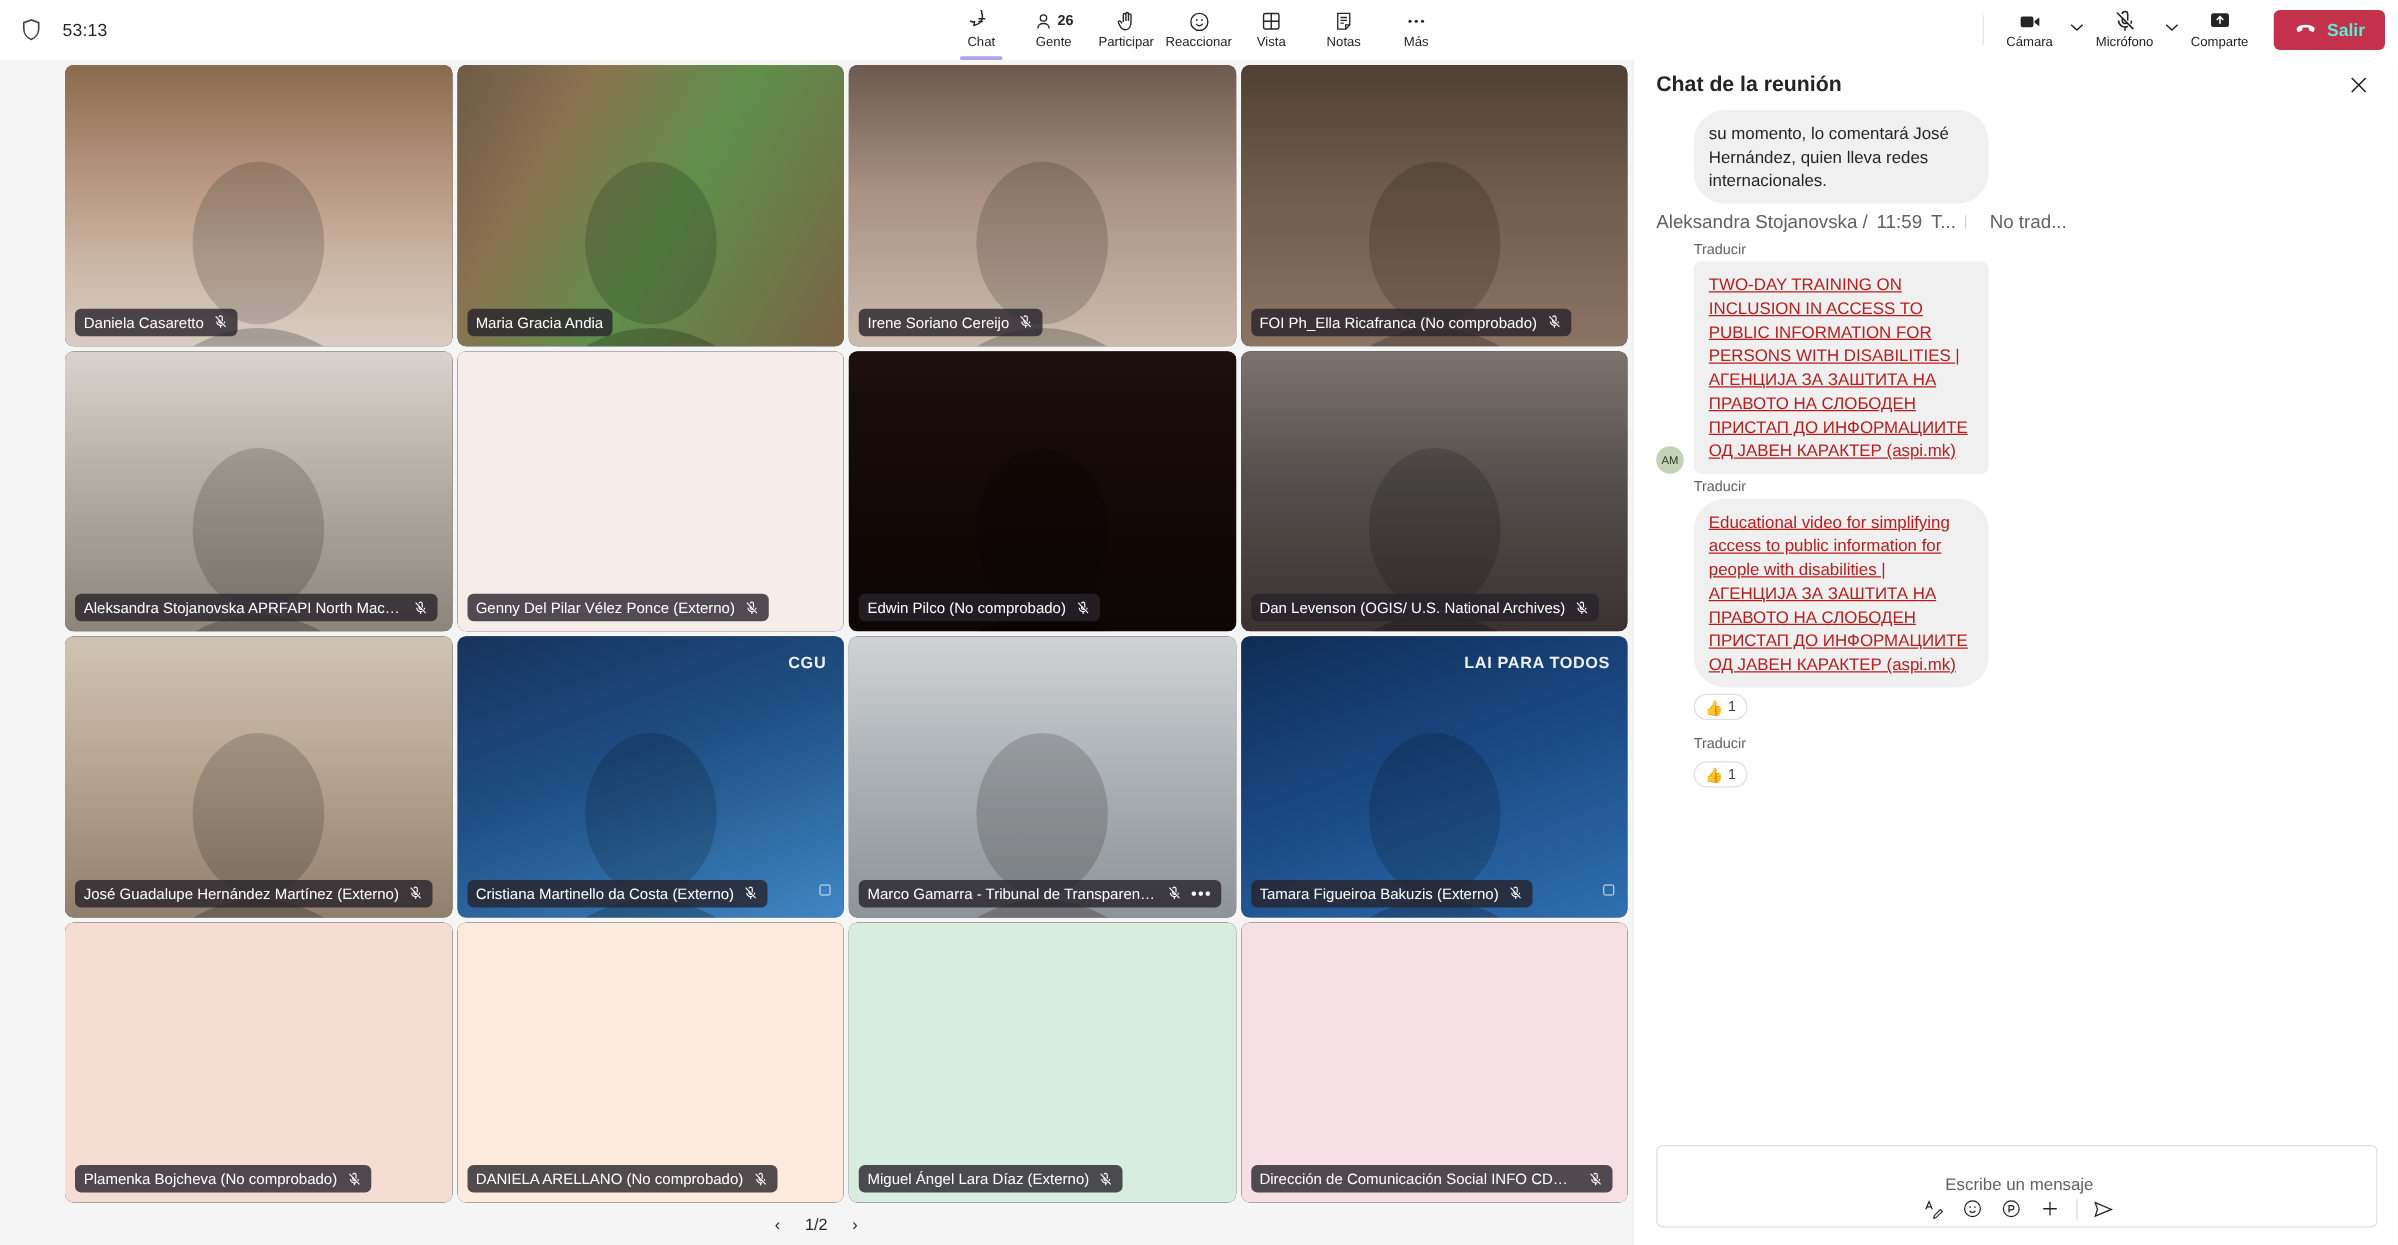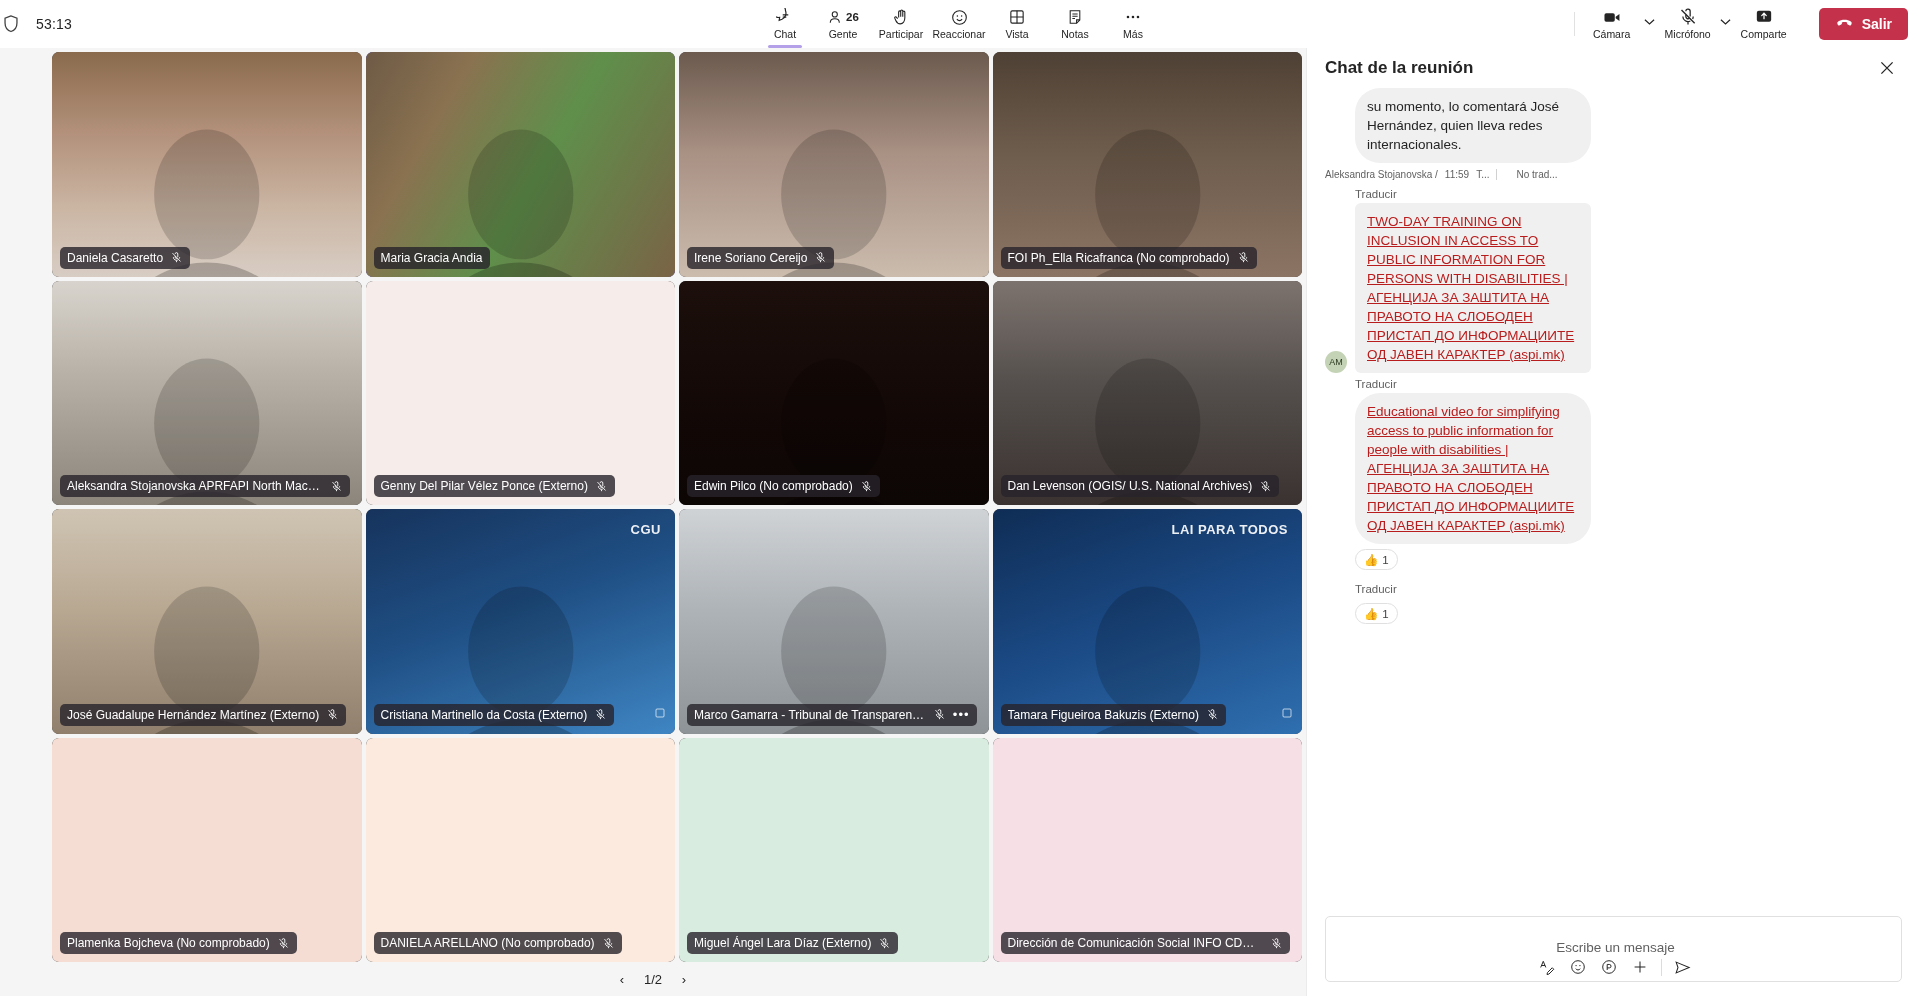--- a/index.html
+++ b/index.html
@@ -11,21 +11,21 @@
   }
   #app { position: relative; width: 1918px; height: 996px; display: flex; flex-direction: column; }
 
   
   .topbar {
     height: 48px; flex: 0 0 48px;
     background: #ffffff;
     display: flex; align-items: center;
     position: relative;
   }
-  .topbar-left { display: flex; align-items: center; gap: 14px; padding-left: 0; }
+  .topbar-left { display: flex; align-items: center; gap: 14px; padding-left: 14px; }
   .shield-ico { width: 22px; height: 22px; display: block; }
   .timer { font-size: 14px; color: #242424; letter-spacing: .2px; }
 
   .topbar-center {
     position: absolute; left: 50%; transform: translateX(-50%);
     display: flex; align-items: flex-end; height: 48px;
   }
   .tb-item {
     width: 58px; height: 48px;
     display: flex; flex-direction: column; align-items: center; justify-content: center;
@@ -43,22 +43,22 @@
   .topbar-right {
     position: absolute; right: 10px; display: flex; align-items: center; height: 48px; gap: 0;
   }
   .vsep { width: 1px; height: 24px; background: #e1e1e1; margin: 0 8px; }
   .tb-split { display: flex; align-items: flex-end; }
   .chev-btn {
     width: 18px; height: 48px; display: flex; align-items: center; justify-content: center;
     cursor: pointer; padding-bottom: 4px;
   }
   .leave-btn {
-    background: #c4314b; color: #ffffff; border-radius: 5px;
-    height: 32px; padding: 0 16px; margin-left: 26px;
+    background: #c4314b; color: #5eead4; border-radius: 5px;
+    height: 32px; padding: 0 16px; margin-left: 14px;
     display: flex; align-items: center; gap: 8px;
     font-size: 14px; font-weight: 600; cursor: pointer;
   }
 
   
   .body { flex: 1 1 auto; display: flex; background: #f0f0f0; min-height: 0; }
 
   
   .stage {
     flex: 1 1 auto; background: #f5f5f5;
@@ -117,21 +117,21 @@
     background: #f0f0f0; border-radius: 6px; padding: 9px 12px;
     font-size: 13.5px; line-height: 19px; color: #242424;
     max-width: 236px; word-wrap: break-word;
   }
   .bubble.withav { margin-left: 30px; border-radius: 25px; }
   .bubble a, .lnk {
     color: #b91c1c; text-decoration: underline; cursor: pointer; word-break: break-word;
   }
   .meta {
     display: flex; align-items: center; gap: 7px;
-    font-size: 10px; color: #616161; margin: 6px 0 8px 0;
+    font-size: 15px; color: #616161; margin: 6px 0 8px 0;
   }
   .meta .dot-sep { width: 1px; height: 11px; background: #d1d1d1; }
   .msg-row { display: flex; align-items: flex-end; gap: 8px; }
   .av-sm {
     flex: 0 0 22px; width: 22px; height: 22px; border-radius: 50%;
     background: #c4d3b5; color: #2c3a21; font-size: 9px;
     display: flex; align-items: center; justify-content: center; margin-top: 3px;
   }
   .translate { font-size: 11.5px; color: #616161; margin: 5px 0 3px 30px; cursor: pointer; }
   .reaction {

